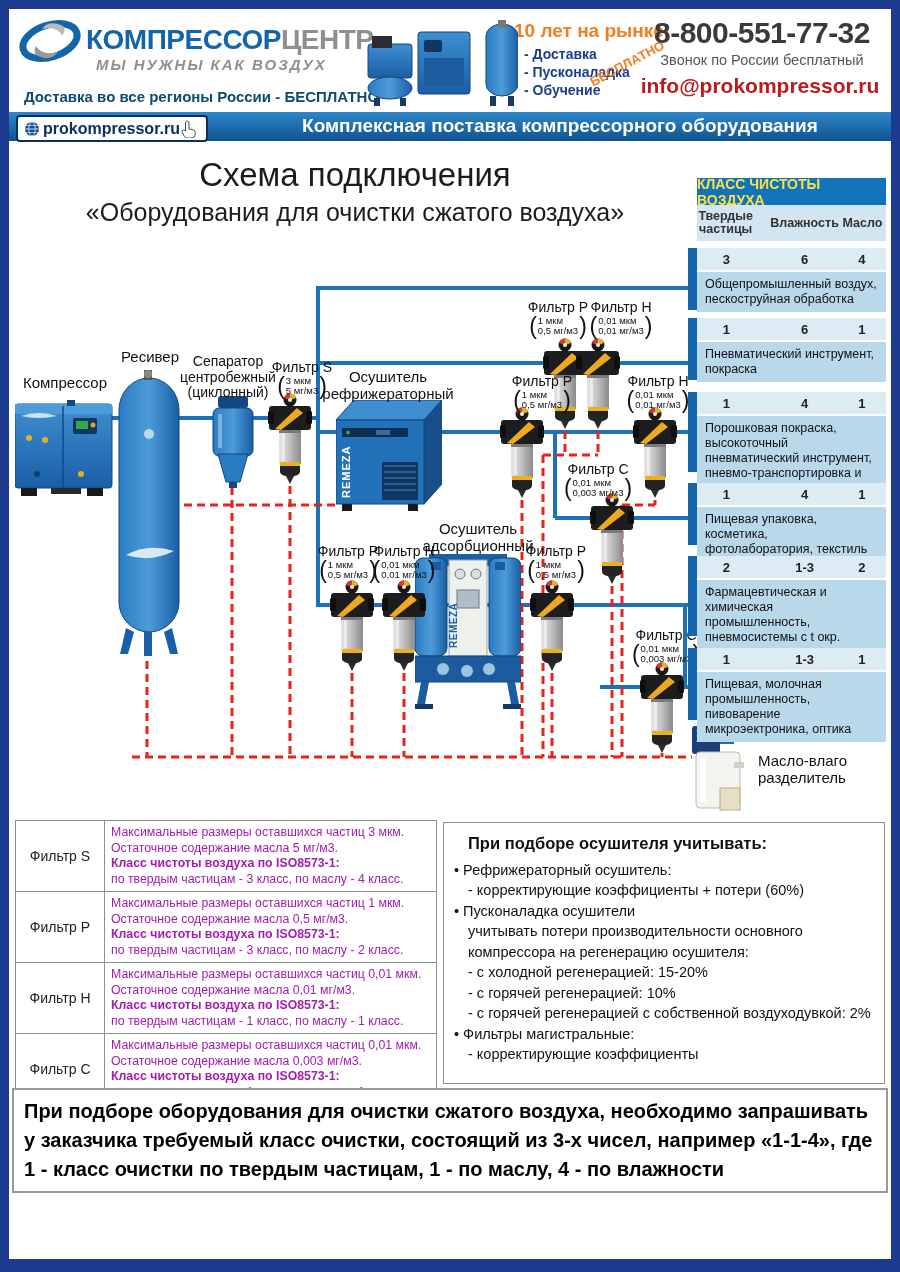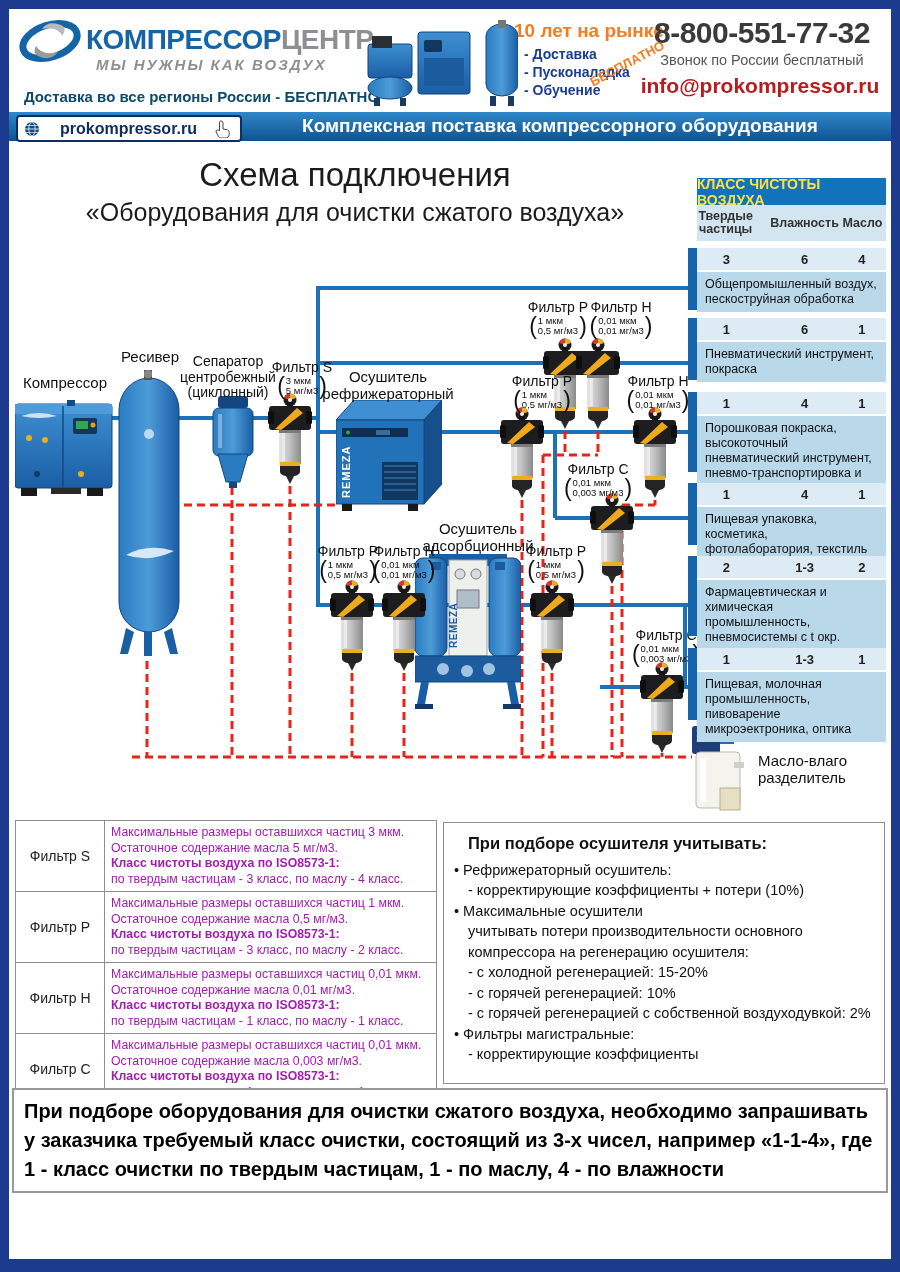--- a/index.html
+++ b/index.html
@@ -12,21 +12,21 @@
   #logo-text{left:86px;top:24px;font-size:28px;font-weight:bold;letter-spacing:-0.5px;}
   #logo-tag{left:96px;top:56px;font-size:15px;font-weight:bold;font-style:italic;color:#8f8f91;letter-spacing:2px;}
   #delivery{left:24px;top:88px;font-size:15px;font-weight:bold;color:#0c4a6e;}
   #promo-title{left:514px;top:20px;font-size:19px;font-weight:bold;color:#f47d1f;}
   .promo-item{left:524px;font-size:14px;font-weight:bold;color:#1a3e8c;}
   #promo-badge{left:586px;top:56px;font-size:13px;font-weight:bold;color:#f47d1f;transform:rotate(-28deg);}
   #phone{left:636px;top:16px;width:252px;text-align:center;font-size:30px;font-weight:bold;color:#3a3a3a;letter-spacing:-0.5px;}
   #phone-note{left:636px;top:52px;width:252px;text-align:center;font-size:14.5px;color:#555;}
   #email{left:630px;top:74px;width:260px;text-align:center;font-size:21px;font-weight:bold;color:#b91c1c;}
   #bluebar{left:9px;top:112px;width:882px;height:29px;background:linear-gradient(#2f87c9,#0e538f);z-index:5;}
-  #site-chip{left:16px;top:115px;height:23px;background:#fff;border:2px solid #0a2f63;border-radius:4px;display:flex;align-items:center;gap:20px;padding:0 8px 0 6px;z-index:6;}
+  #site-chip{left:16px;top:115px;height:23px;background:#fff;border:2px solid #0a2f63;border-radius:4px;display:flex;align-items:center;gap:3px;padding:0 8px 0 6px;z-index:6;}
   #site-chip span{font-size:16px;font-weight:bold;color:#0d2f60;}
   #slogan{left:240px;top:115px;width:640px;text-align:center;font-size:19px;font-weight:bold;color:#fff;z-index:6;}
   
   #title{left:30px;top:156px;width:650px;text-align:center;color:#1c1c1c;z-index:3;}
   #title .t1{font-size:33px;}
   #title .t2{font-size:25px;margin-top:4px;}
   
   .panel-h{left:697px;top:178px;width:189px;height:27px;background:#1173ba;color:#fde047;font-size:14px;font-weight:bold;display:flex;align-items:center;justify-content:center;z-index:7;}
   .panel-cols{left:697px;top:205px;width:189px;height:36px;background:#d3e5f1;display:flex;align-items:center;z-index:7;}
   .panel-cols div{font-size:12.5px;font-weight:bold;color:#333;text-align:center;line-height:13px;}
@@ -511,22 +511,22 @@
           <div>Остаточное содержание масла 0,003 мг/м3.</div>
         <div class="b">Класс чистоты воздуха по ISO8573-1:</div>
           <div>по твердым частицам - 1 класс, по маслу - 1 класс.</div>
       </div>
     </div>
   </div>
 
   <div class="abs" id="notes">
     <div class="nt">При подборе осушителя учитывать:</div>
     <div class="nb">Рефрижераторный осушитель:</div>
-    <div class="nd">- корректирующие коэффициенты + потери (10%)</div>
-    <div class="nb">Максимальные осушители</div>
+    <div class="nd">- корректирующие коэффициенты + потери (60%)</div>
+    <div class="nb">Пусконаладка осушители</div>
     <div class="nc">учитывать потери производительности основного</div>
     <div class="nc">компрессора на регенерацию осушителя:</div>
     <div class="nd">- с холодной регенерацией: 15-20%</div>
     <div class="nd">- с горячей регенерацией: 10%</div>
     <div class="nd">- с горячей регенерацией с собственной воздуходувкой: 2%</div>
     <div class="nb">Фильтры магистральные:</div>
     <div class="nd">- корректирующие коэффициенты</div>
   </div>
 
   <div class="abs" id="banner">

